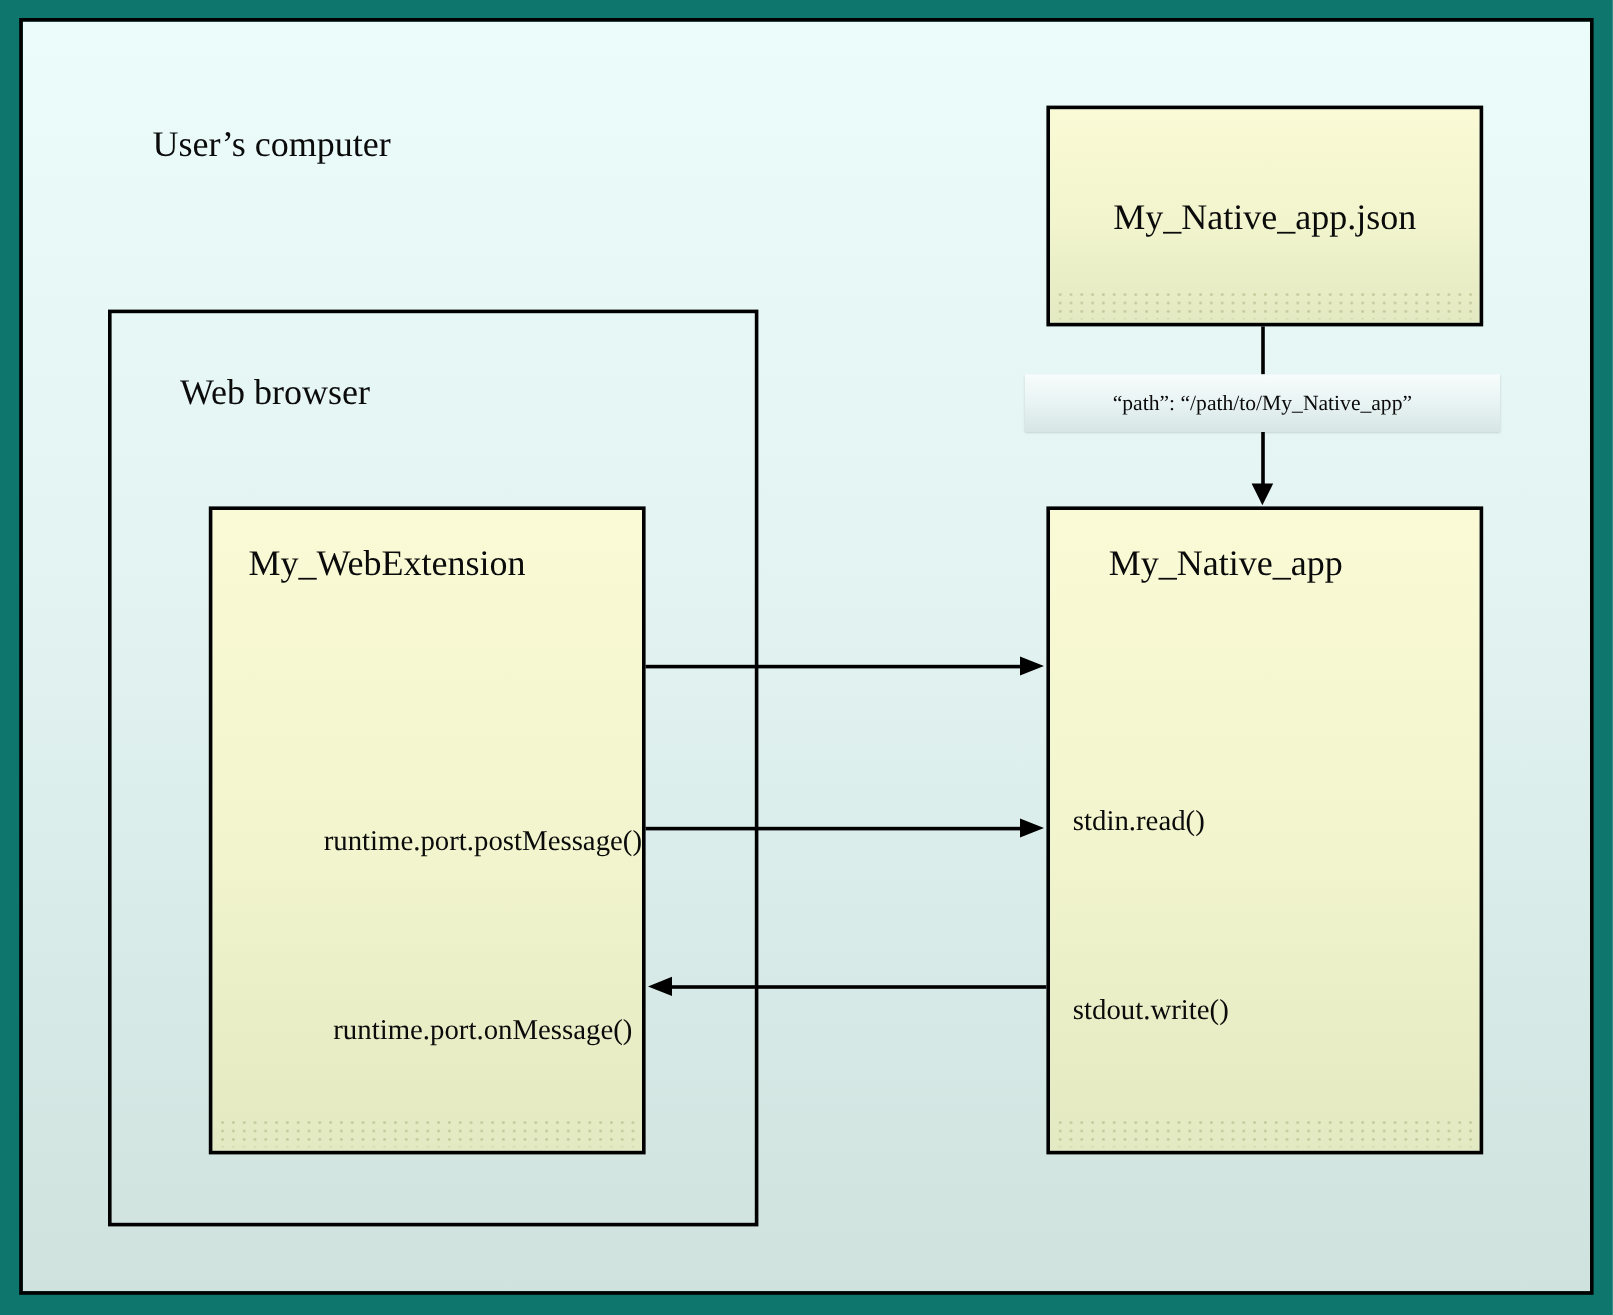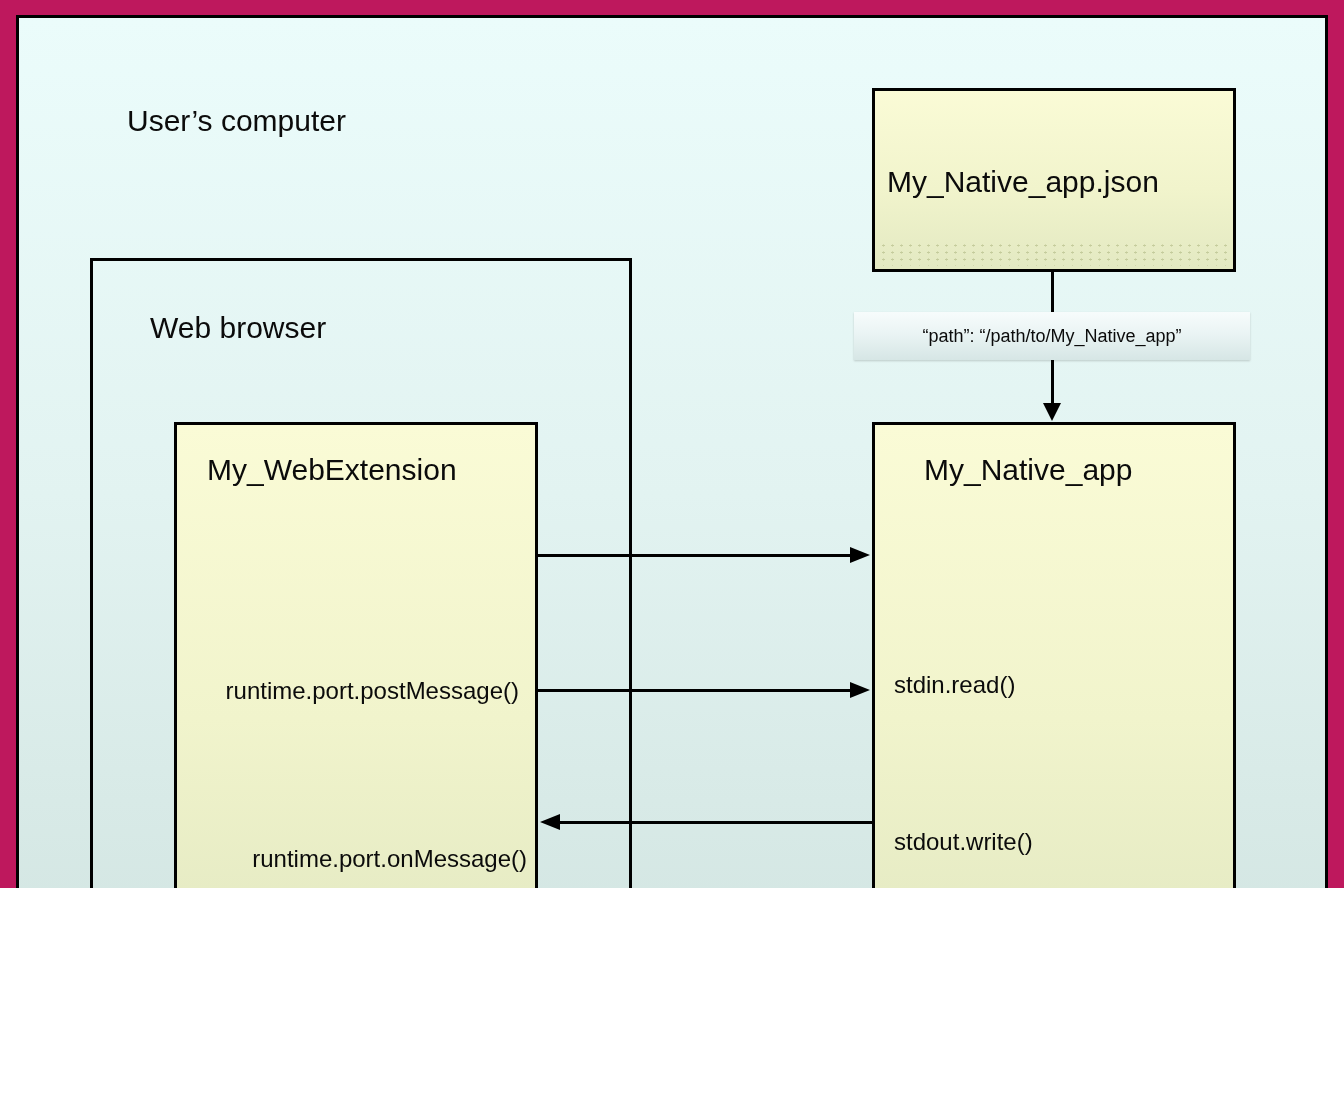--- a/index.html
+++ b/index.html
@@ -1,43 +1,43 @@
 <!DOCTYPE html>
 <html><head>
 <meta charset="utf-8">
 <style>
   html,body { margin:0; padding:0; }
   .stage {
-    position:relative; width:1344px; height:888px;
-    background:#be185d;
-    font-family:Liberation Sans, sans-serif;
+    position:relative; width:1344px; height:1096px;
+    background:#0f766e;
+    font-family:Liberation Serif, serif;
     color:#0b0b0b;
     overflow:hidden;
   }
   .canvas {
     position:absolute; left:16px; top:15px; width:1312px; height:1064px;
     box-sizing:border-box; border:3px solid #000;
     background:linear-gradient(180deg,#ebfcfb 0%,#e2f3f1 45%,#cfe2de 100%);
   }
   .free-label { position:absolute; font-size:30px; line-height:36px; white-space:nowrap; }
   .box { position:absolute; box-sizing:border-box; border:3px solid #000; }
   .plainbox { background:transparent; }
   .ybox { background:linear-gradient(180deg,#fafbd6 0%,#f1f4cc 55%,#e3e9c2 100%); }
   .ybox::after {
     content:""; position:absolute; left:4px; right:4px; bottom:3px; height:24px;
     background-image:radial-gradient(rgba(145,155,95,.40) 1.2px, transparent 1.4px);
     background-size:9px 7px; pointer-events:none;
   }
   .box-title { position:absolute; font-size:30px; line-height:36px; white-space:nowrap; }
-  .box-title.centered { left:12px; right:0; }
+  .box-title.centered { left:0; right:0; text-align:center; }
   .method { position:absolute; left:0; right:0; font-size:24px; line-height:30px; white-space:nowrap; }
   .m-right { text-align:right; }
   .m-left  { text-align:left; }
   .row-connect { top:116px; padding-right:13px; }
-  .row-post    { top:251px; padding-right:16px; }
+  .row-post    { top:261px; }
   .row-on      { top:383px; padding-right:8px;margin-top:36px; }
   .row-stdin   { top:245px; padding-left:19px; }
   .row-stdout  { top:402px; padding-left:19px; }
   .hl { background:#fdfcdd; padding:4px 12px 4px 2px; }
   .path-label {
     position:absolute; left:854px; top:312px; width:396px; height:48px;
     font-size:18px; line-height:48px; text-align:center; white-space:nowrap;
     background:linear-gradient(180deg,#f7fcfc 0%,#eaf4f4 45%,#d6e6e5 100%);
     box-shadow:0 1px 2px rgba(0,0,0,.18);
   }

